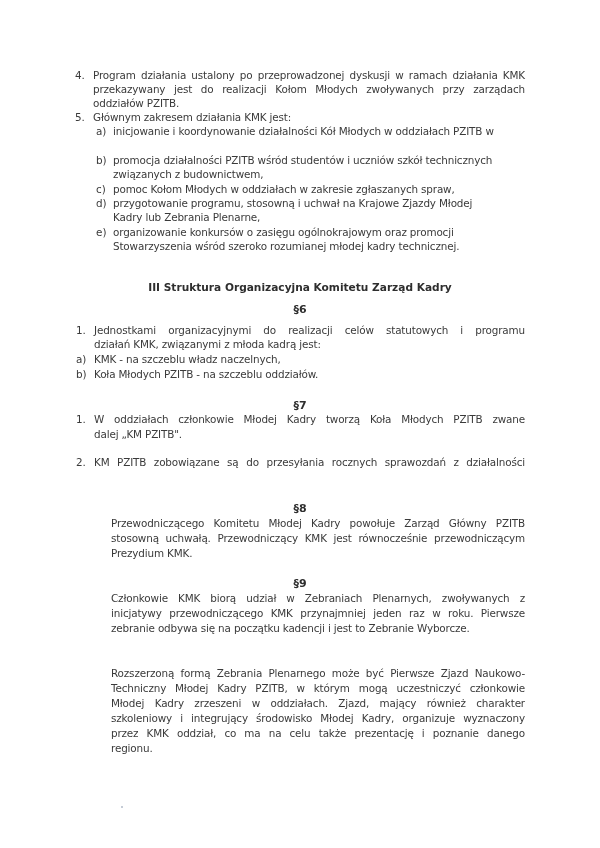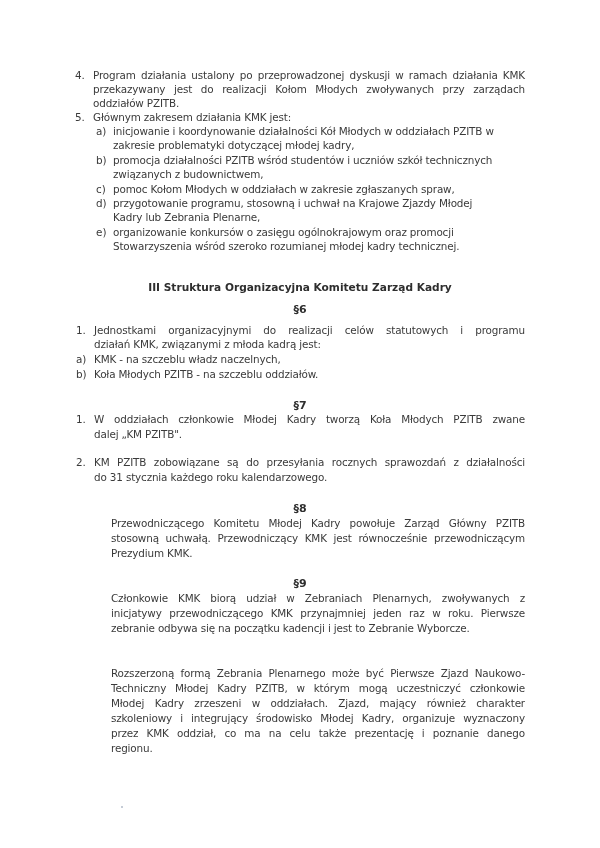--- a/index.html
+++ b/index.html
@@ -23,21 +23,20 @@
   <span class="num" style="left:75px;top:69px">4.</span>
   <div class="line just" style="left:93px;top:69px;width:432px">Program działania ustalony po przeprowadzonej dyskusji w ramach działania KMK</div>
   <div class="line just" style="left:93px;top:83px;width:432px">przekazywany jest do realizacji Kołom Młodych zwoływanych przy zarządach</div>
   <div class="line" style="left:93px;top:97px">oddziałów PZITB.</div>
 
   <span class="num" style="left:75px;top:111px">5.</span>
   <div class="line" style="left:93px;top:111px">Głównym zakresem działania KMK jest:</div>
 
   <span class="num" style="left:96px;top:125px">a)</span>
   <div class="line" style="left:113px;top:125px">inicjowanie i koordynowanie działalności Kół Młodych w oddziałach PZITB w</div>
-  <div class="line" style="left:113px;top:139px">zakresie problematyki dotyczącej młodej kadry,</div>
 
   <span class="num" style="left:96px;top:154px">b)</span>
   <div class="line" style="left:113px;top:154px">promocja działalności PZITB wśród studentów i uczniów szkół technicznych</div>
   <div class="line" style="left:113px;top:168px">związanych z budownictwem,</div>
 
   <span class="num" style="left:96px;top:183px">c)</span>
   <div class="line" style="left:113px;top:183px">pomoc Kołom Młodych w oddziałach w zakresie zgłaszanych spraw,</div>
 
   <span class="num" style="left:96px;top:197px">d)</span>
   <div class="line" style="left:113px;top:197px">przygotowanie programu, stosowną i uchwał na Krajowe Zjazdy Młodej</div>
@@ -58,21 +57,20 @@
   <span class="num" style="left:76px;top:368px">b)</span>
   <div class="line" style="left:94px;top:368px">Koła Młodych PZITB - na szczeblu oddziałów.</div>
 
   <div class="para" style="top:399px">§7</div>
   <span class="num" style="left:76px;top:413px">1.</span>
   <div class="line just" style="left:94px;top:413px;width:431px">W oddziałach członkowie Młodej Kadry tworzą Koła Młodych PZITB zwane</div>
   <div class="line" style="left:94px;top:428px">dalej „KM PZITB".</div>
 
   <span class="num" style="left:76px;top:456px">2.</span>
   <div class="line just" style="left:94px;top:456px;width:431px">KM PZITB zobowiązane są do przesyłania rocznych sprawozdań z działalności</div>
-  <div class="line" style="left:94px;top:471px">do 31 stycznia każdego roku kalendarzowego.</div>
 
   <div class="para" style="top:502px">§8</div>
   <div class="line just" style="left:111px;top:517px;width:414px">Przewodniczącego Komitetu Młodej Kadry powołuje Zarząd Główny PZITB</div>
   <div class="line just" style="left:111px;top:532px;width:414px">stosowną uchwałą. Przewodniczący KMK jest równocześnie przewodniczącym</div>
   <div class="line" style="left:111px;top:547px">Prezydium KMK.</div>
 
   <div class="para" style="top:577px">§9</div>
   <div class="line just" style="left:111px;top:592px;width:414px">Członkowie KMK biorą udział w Zebraniach Plenarnych, zwoływanych z</div>
   <div class="line just" style="left:111px;top:607px;width:414px">inicjatywy przewodniczącego KMK przynajmniej jeden raz w roku. Pierwsze</div>
   <div class="line" style="left:111px;top:622px">zebranie odbywa się na początku kadencji i jest to Zebranie Wyborcze.</div>

